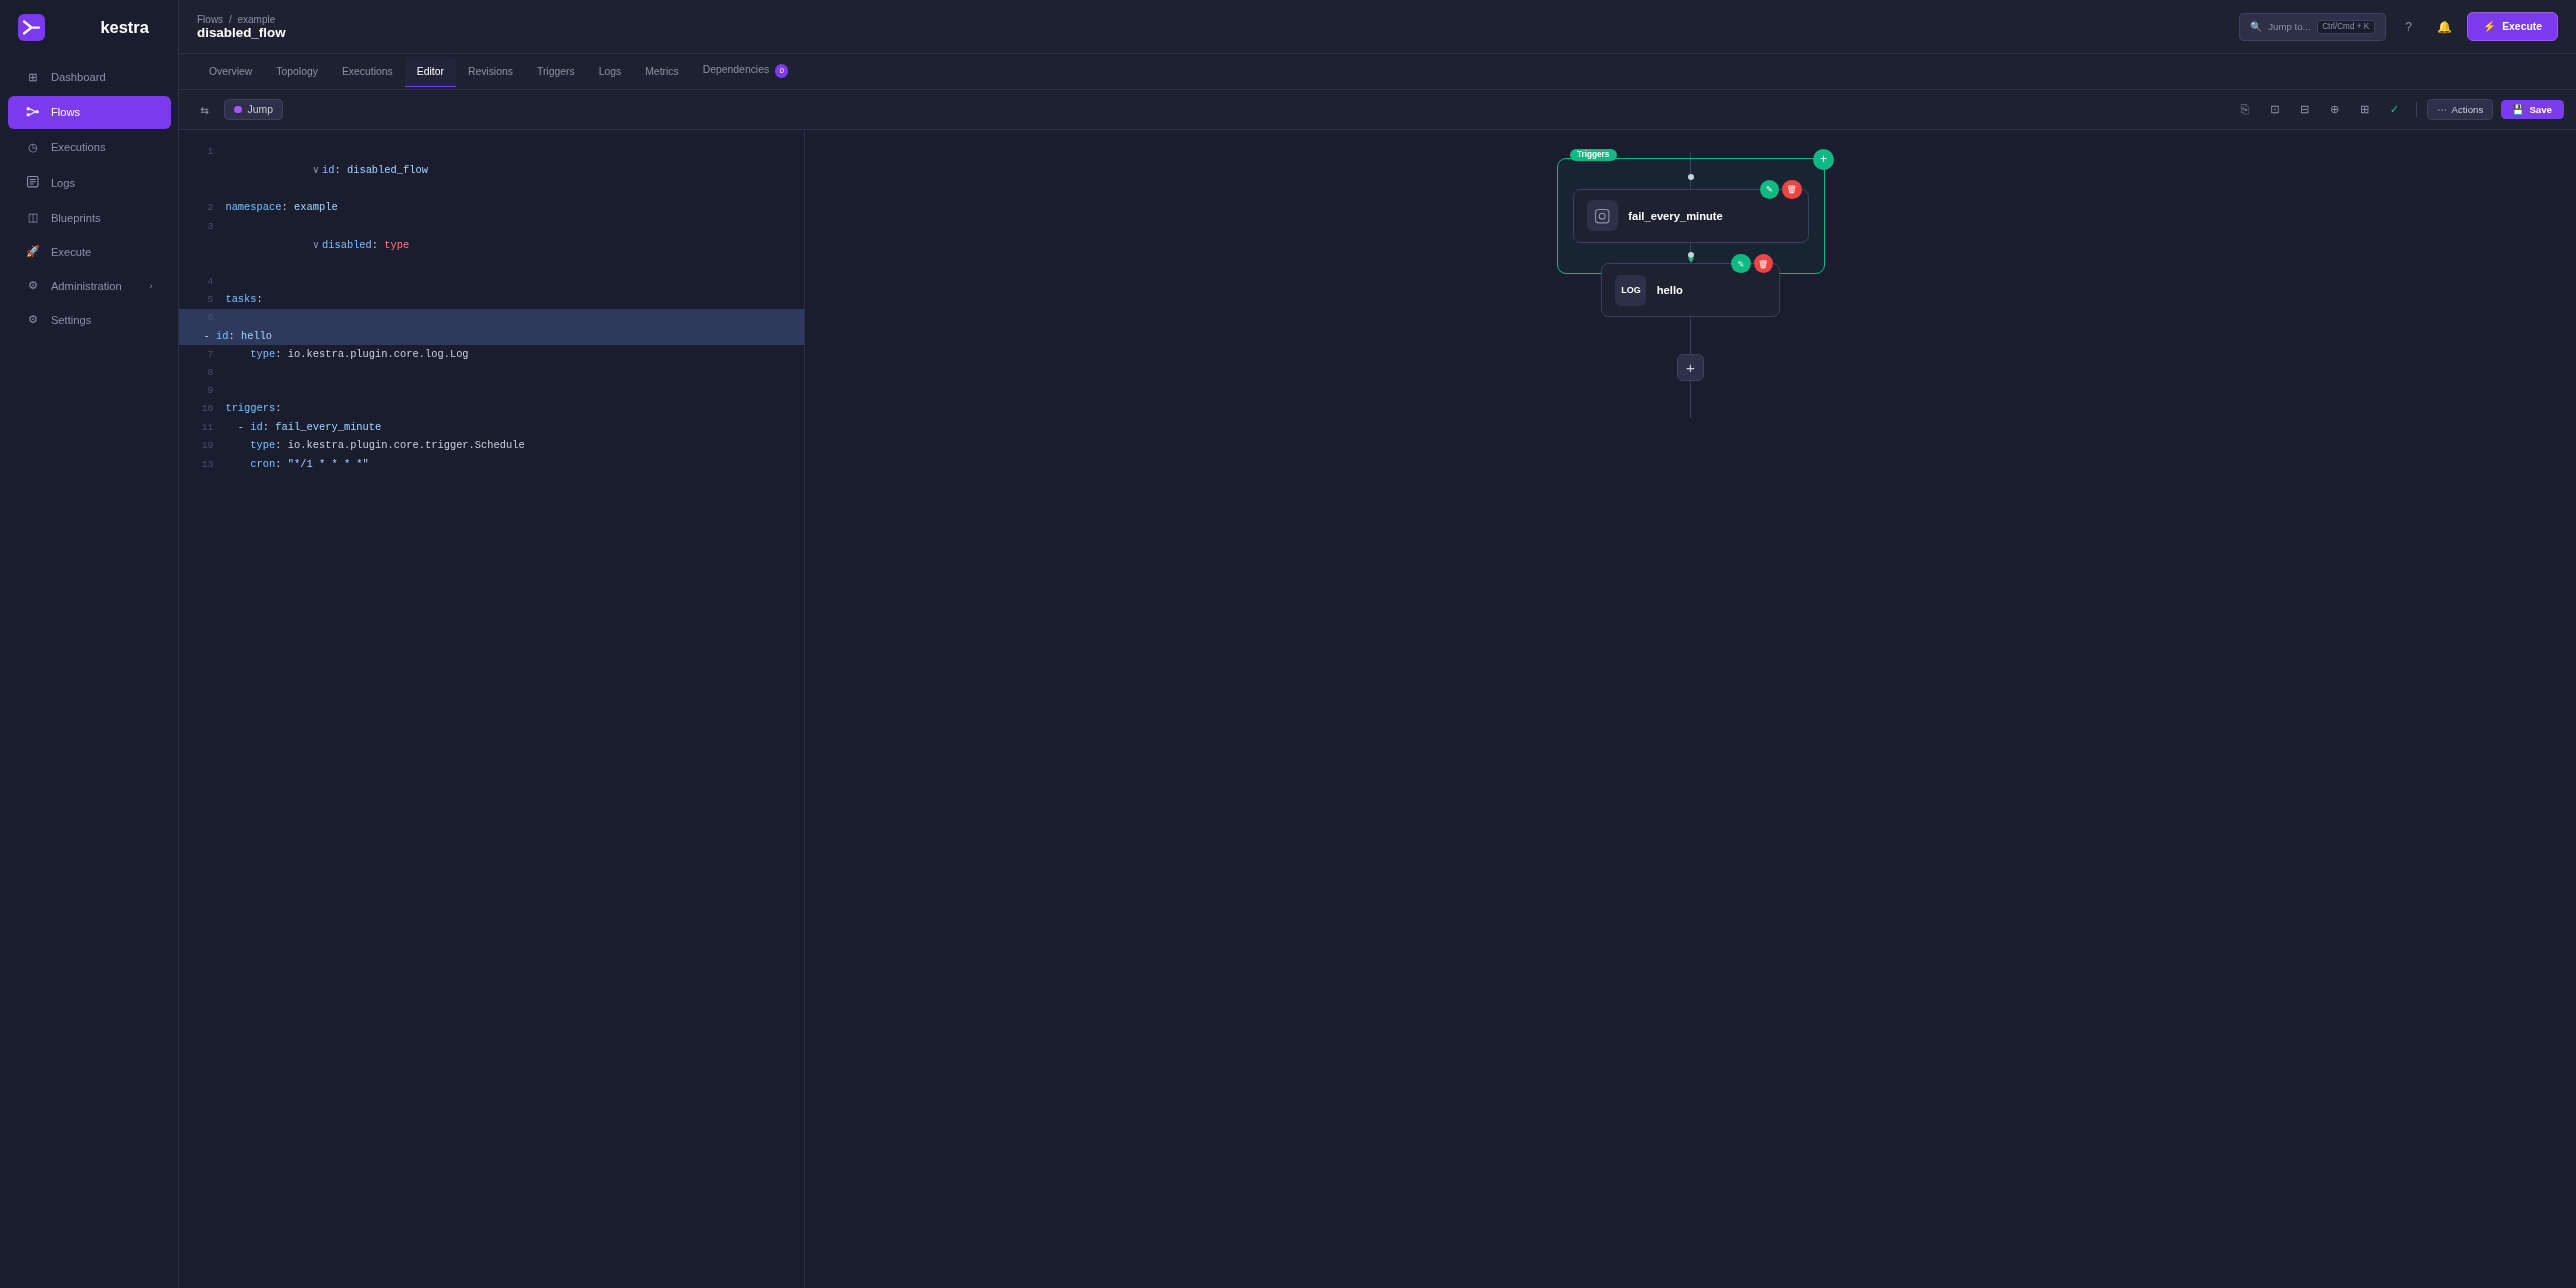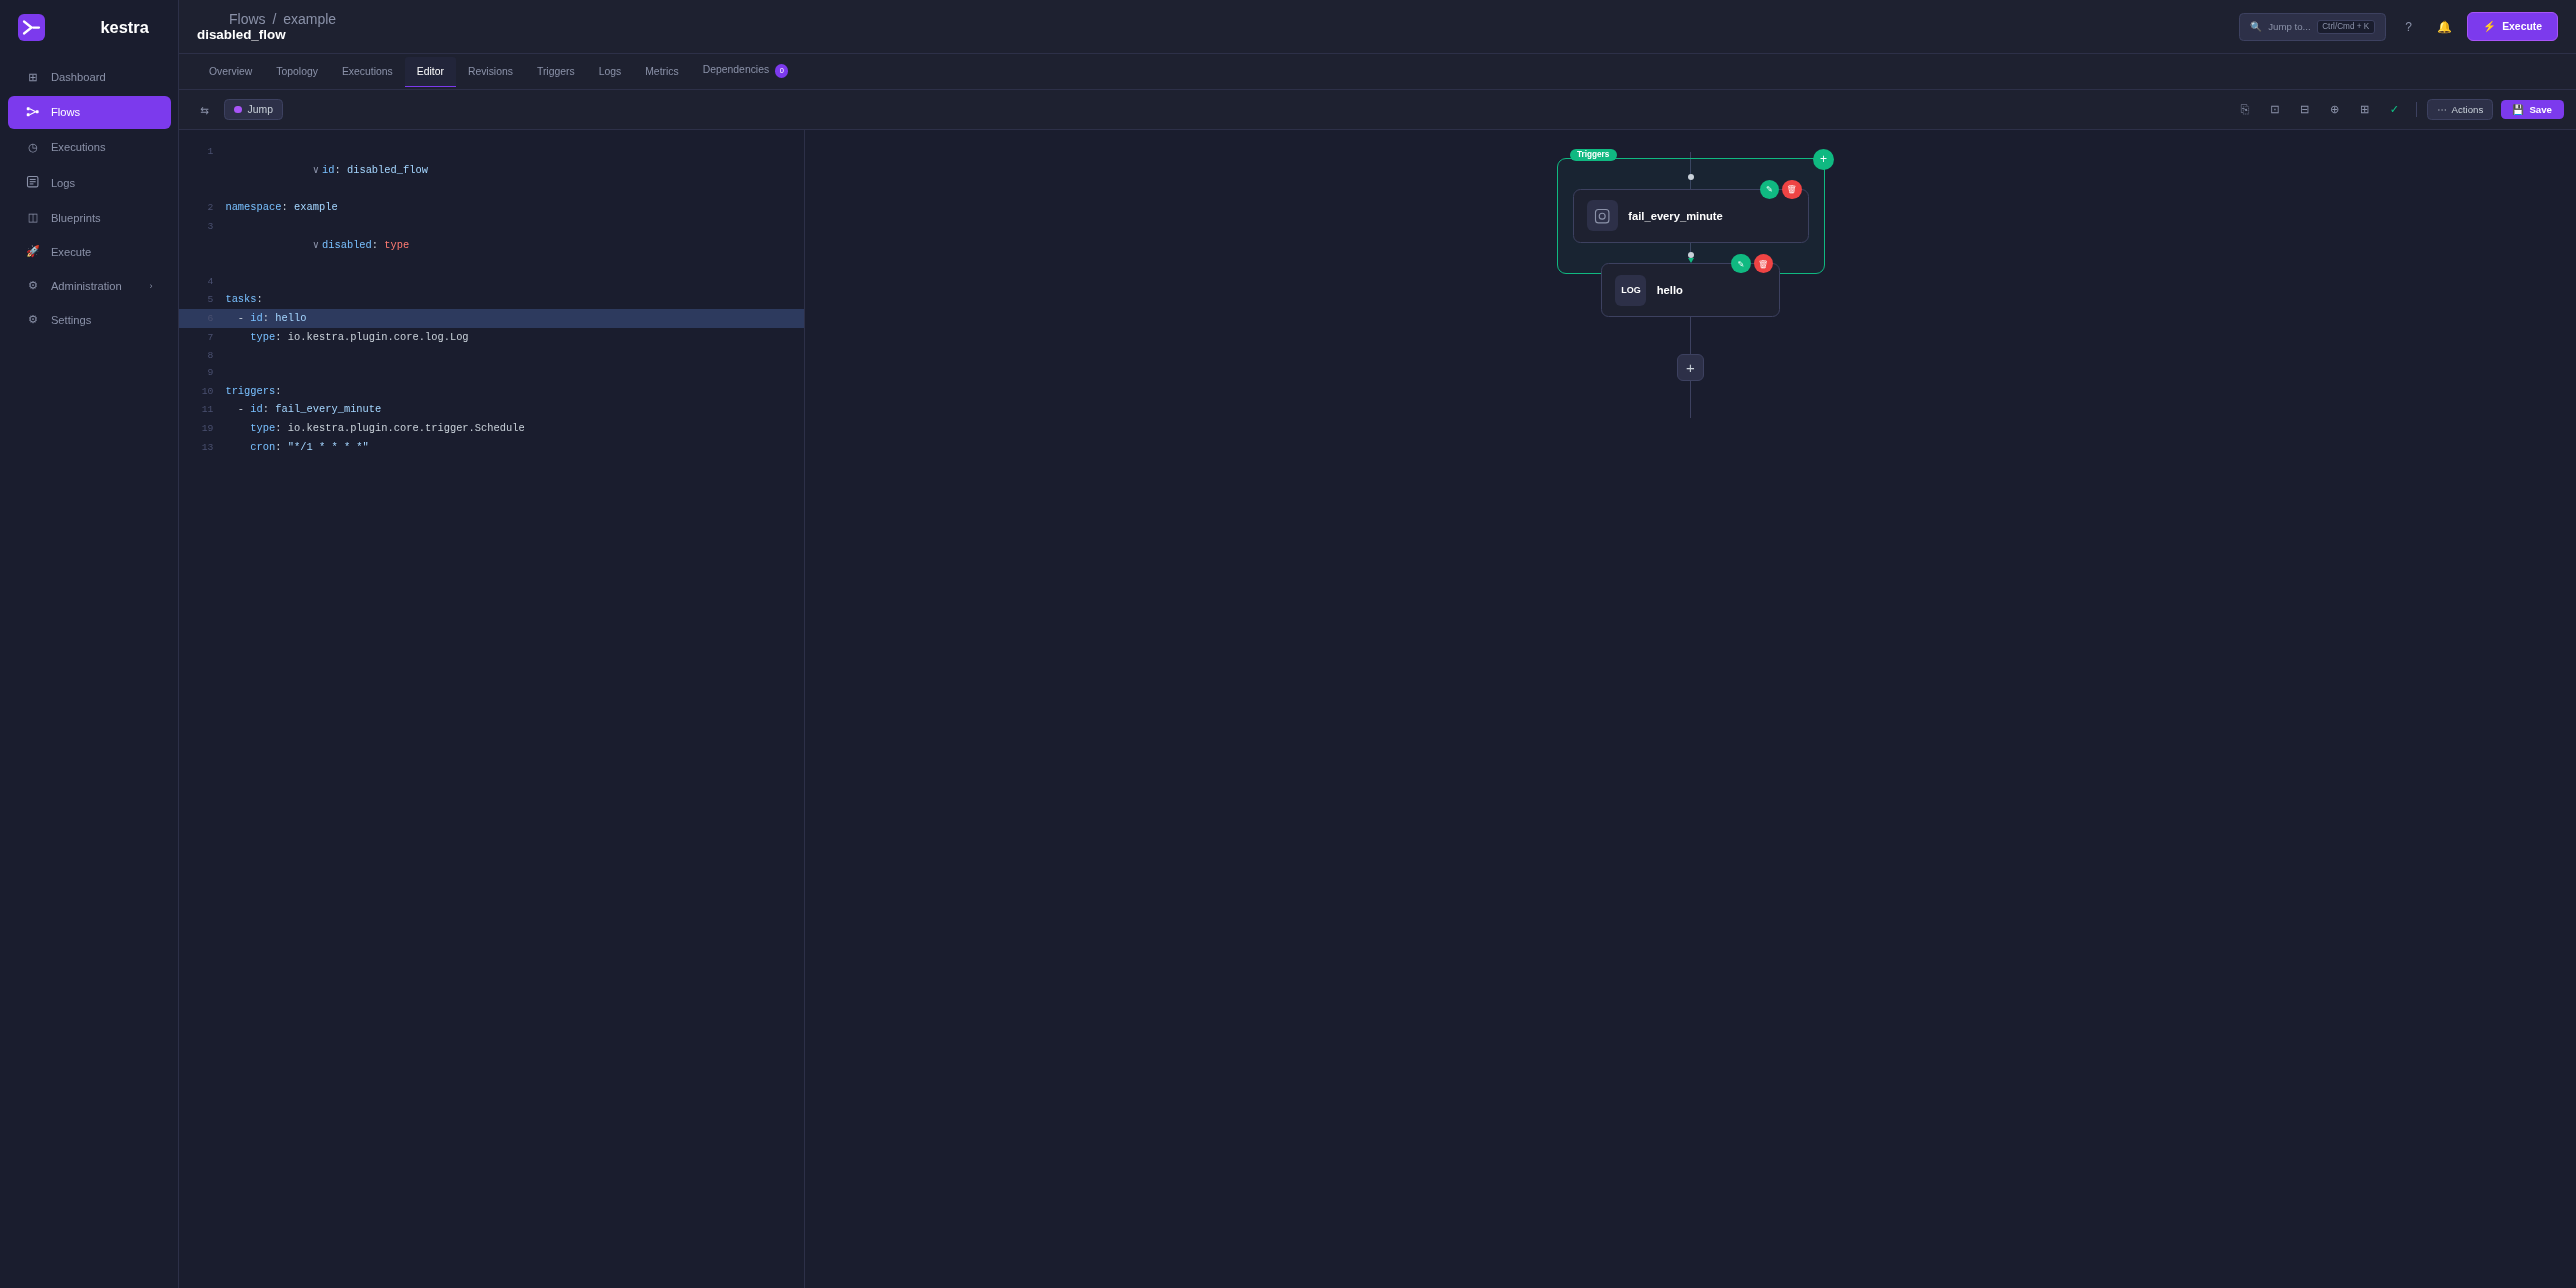--- a/index.html
+++ b/index.html
@@ -70,23 +70,22 @@
       padding: 0 18px;
       height: 54px;
       border-bottom: 0.7px solid #2d3048;
       background: #1e2130;
     }
     .breadcrumb {
       display: flex;
       flex-direction: column;
     }
     .breadcrumb-path {
-      font-size: 14px;
+      font-size: 10px;
       color: #8b92a9;
-      margin-left: 32px;
     }
     .breadcrumb-path a { color: #8b92a9; text-decoration: none; }
     .breadcrumb-path span { margin: 0 3px; }
     .breadcrumb-title {
       font-size: 13.4px;
       font-weight: 600;
       color: #fff;
     }
     .topbar-actions {
       display: flex;
@@ -272,21 +271,21 @@
       text-align: right;
       margin-right: 12px;
       user-select: none;
       font-size: 9.7px;
     }
     .line-content { color: #c9d1d9; white-space: pre; }
     .code-key { color: #79c0ff; }
     .code-val-str { color: #a5d6ff; }
     .code-val-bool { color: #ff7b72; }
     .code-val-plain { color: #c9d1d9; }
-    .code-highlight { background: #2d3a5e; }
+    .code-highlight { background: #2d3a5e; flex-direction: column; }
     .chevron-inline { color: #8b92a9; margin-right: 3px; cursor: pointer; }
 
     
     #canvas-area {
       flex: 1;
       background: #1a1d2e;
       position: relative;
       overflow: hidden;
     }
     .canvas-dots {

